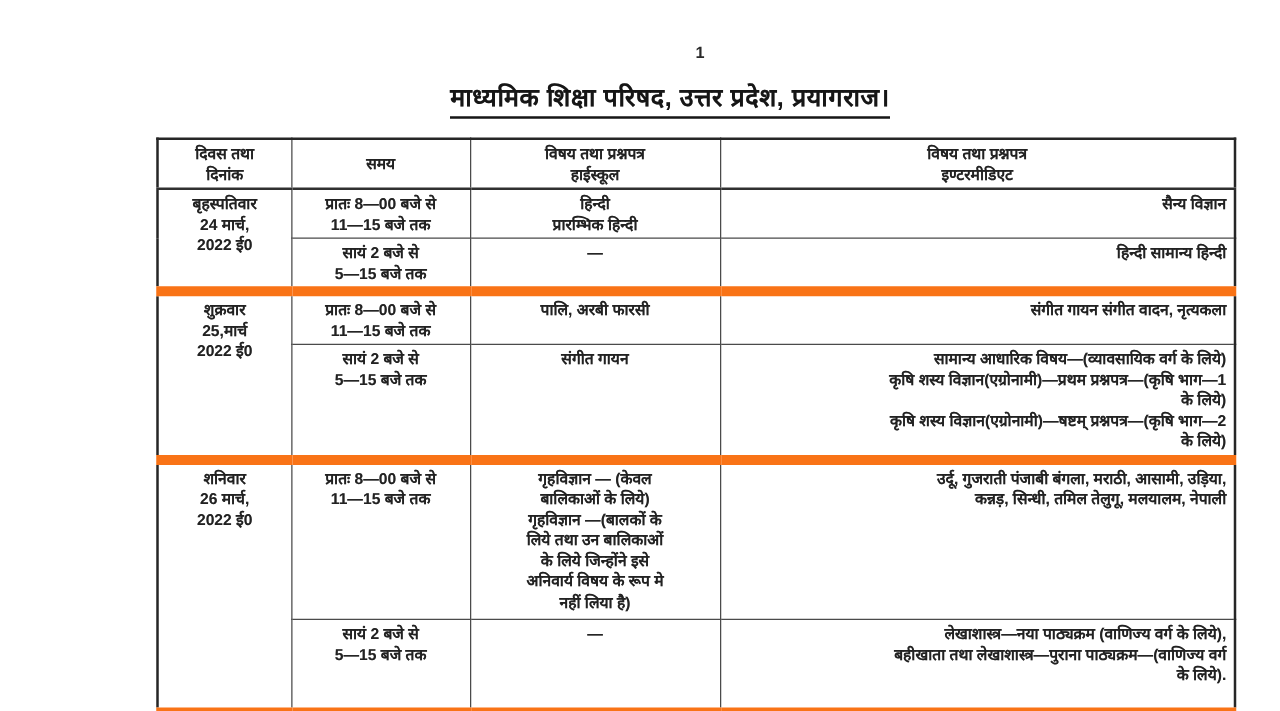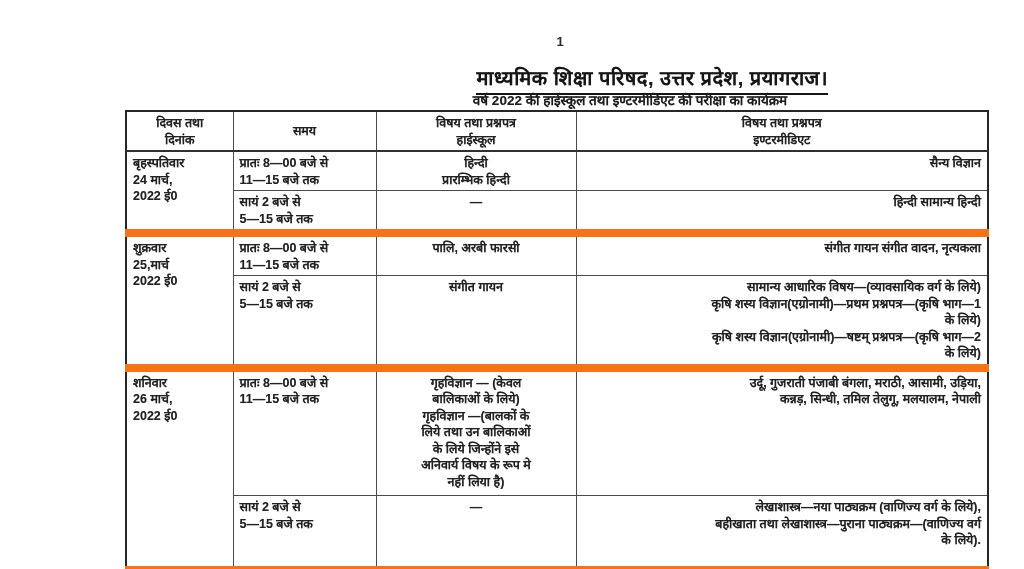--- a/index.html
+++ b/index.html
@@ -20,23 +20,23 @@
     left: 540px;
     width: 40px;
     text-align: center;
     font-size: 13px;
     font-weight: 700;
     color: #2a2a2a;
   }
   .doc-title-wrap {
     position: absolute;
     top: 64px;
-    left: 268px;
+    left: 256px;
     width: 560px;
-    text-align: right;
+    text-align: center;
   }
   .doc-title {
     display: inline-block;
     font-size: 20px;
     font-weight: 700;
     letter-spacing: 0.5px;
     color: #161616;
     border-bottom: 2.5px solid #161616;
     padding-bottom: 2px;
     text-shadow: 0 0 0.5px rgba(0,0,0,0.45);
@@ -79,22 +79,22 @@
   .exam-table th {
     text-align: center;
     vertical-align: middle;
     height: 35px;
     border-bottom: 2px solid #303030;
   }
   .col-date  { width: 107px; }
   .col-time  { width: 143px; }
   .col-hs    { width: 200px; }
   .col-int   { width: 412px; }
-  .cell-date { padding-top: 5px; line-height: 1.55; }
-  .cell-time { text-align: left; }
+  .cell-date { text-align: center; padding-top: 5px; line-height: 1.55; }
+  .cell-time { text-align: center; }
   .cell-hs   { text-align: center; }
   .cell-int  { text-align: right; }
   .v-mid     { vertical-align: middle; }
   tr.day-start td { border-top: 8px solid #f97316; }
   tr.session-2 td { border-top: 1.2px solid #6a6a6a; }
   .h-r1a td { height: 35px; }
   .h-r1b td { height: 34px; }
   .h-r2a td { height: 34px; }
   .h-r2b td { height: 87px; }
   .h-r3a td { height: 128px; }
@@ -105,23 +105,20 @@
 <body>
 
 <div class="page">
 
   <div class="page-number">1</div>
 
   <div class="doc-title-wrap">
     <span class="doc-title">माध्यमिक शिक्षा परिषद, उत्तर प्रदेश, प्रयागराज।</span>
   </div>
 
-  <div class="doc-subtitle-wrap">
-    <span class="doc-subtitle">वर्ष 2022 की हाईस्कूल तथा इण्टरमीडिएट की परीक्षा का कार्यक्रम</span>
-  </div>
 
   <table class="exam-table">
     <colgroup>
       <col class="col-date">
       <col class="col-time">
       <col class="col-hs">
       <col class="col-int">
     </colgroup>
     <thead>
       <tr>

